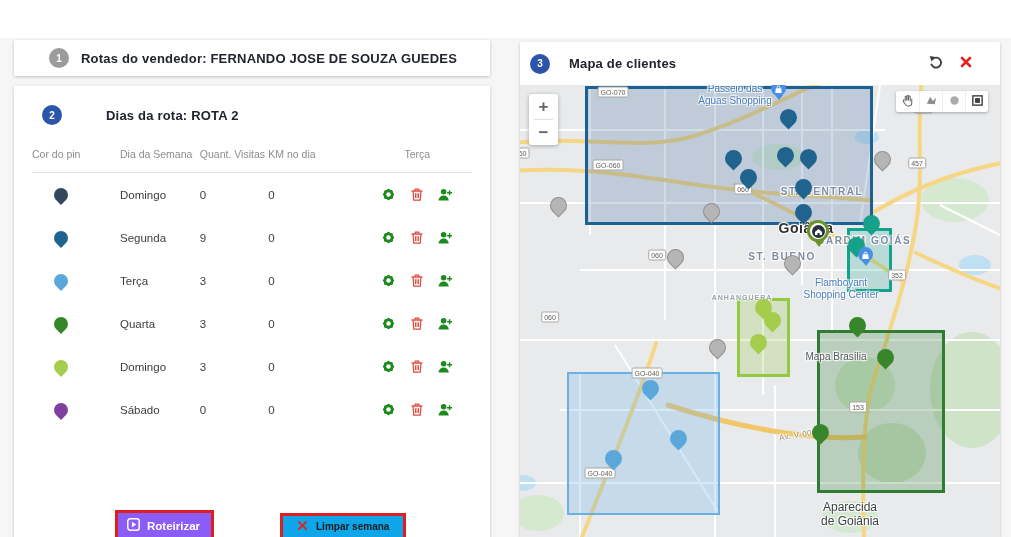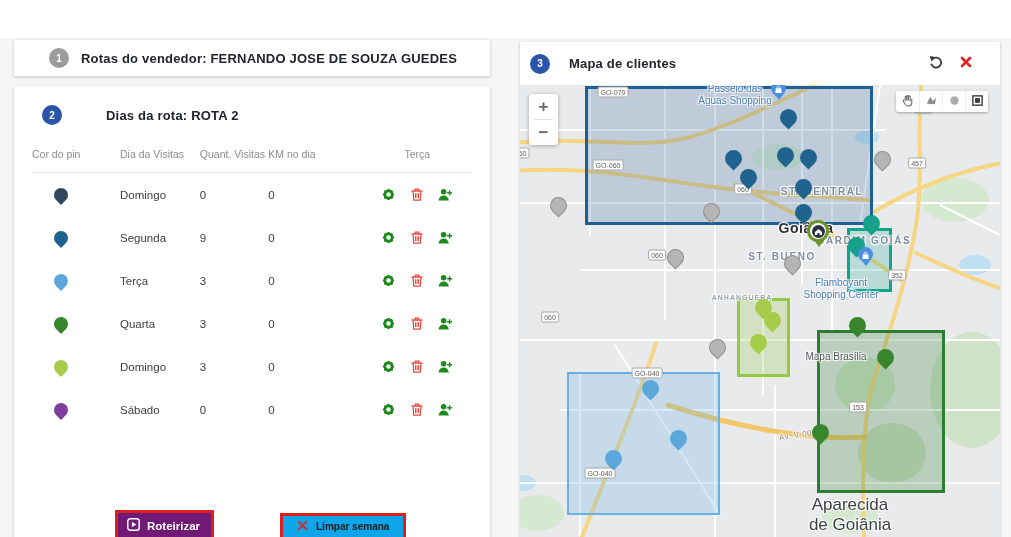--- a/index.html
+++ b/index.html
@@ -35,21 +35,21 @@
   td{height:43px;padding:0}
   tr.row-selected td{background:#d8d8d8}
   .tpin{display:inline-block;width:14px;height:14px;border-radius:50% 50% 50% 0;
     transform:rotate(-45deg);margin-left:22px;margin-top:2px}
   .act-icon{display:inline-flex;margin:0 7px;vertical-align:middle;cursor:pointer}
 
   
   .red-box{position:absolute;border:3px solid #dd1f1f;background:#fff}
   .box-roteirizar{left:101px;top:424px}
   .box-limpar{left:266px;top:427px}
-  .btn-roteirizar{display:flex;align-items:center;gap:7px;background:#701a75;color:#fff;
+  .btn-roteirizar{display:flex;align-items:center;gap:7px;background:#8b5cf6;color:#fff;
     font-weight:bold;font-size:11.5px;border:none;padding:5px 11px 5px 9px;cursor:pointer;font-family:inherit}
   .btn-limpar{display:flex;align-items:center;gap:8px;background:#0ea5e9;border:none;
     font-weight:bold;font-size:10px;color:#1c1c1c;padding:4px 14px;cursor:pointer;font-family:inherit}
 
   
   .map-head{display:flex;align-items:center;height:43px;border-bottom:1px solid #eee}
   .card3 .badge{margin-left:10px}
   .card3 .card-title{margin-left:19px}
   .map-head .spacer{flex:1}
   .head-icon-btn{border:none;background:none;padding:2px;cursor:pointer;display:flex;align-items:center}
@@ -61,21 +61,21 @@
 
   .map-region{position:absolute;box-sizing:border-box;border:3px solid;z-index:1;cursor:pointer}
   .map-label{position:absolute;transform:translate(-50%,-50%);text-align:center;white-space:pre-line;
     line-height:1.15;z-index:2;pointer-events:none;
     text-shadow:1px 1px 1px #fff,-1px -1px 1px #fff,1px -1px 1px #fff,-1px 1px 1px #fff}
   .lbl-poi{color:#4a7dbd;font-size:10px}
   .lbl-district{color:#7e8da0;font-size:10px;letter-spacing:1.6px;font-weight:bold}
   .lbl-district-small{color:#99a3ae;font-size:7px;letter-spacing:1px;font-weight:bold}
   .lbl-city{color:#2e3033;font-size:14px;font-weight:bold;letter-spacing:.5px}
   .lbl-locality{color:#55585c;font-size:10px}
-  .lbl-locality-lg{color:#3f4246;font-size:17px}
+  .lbl-locality-lg{color:#3f4246;font-size:12px}
   .lbl-road-name{color:#9a8a70;font-size:8px;letter-spacing:.5px}
 
   .road-badge{position:absolute;transform:translate(-50%,-50%);background:#fdfdfb;border:1px solid #a7a7a7;
     border-radius:2px;font-size:7px;color:#5f5f5f;padding:0 2px;line-height:9px;z-index:2;pointer-events:none}
 
   .map-pin{position:absolute;width:17px;height:17px;border-radius:50% 50% 50% 0;
     transform:rotate(-45deg);z-index:3;cursor:pointer}
   .map-pin.gray{border:1px solid #8f8f8f;box-sizing:border-box}
 
   .home-marker{position:absolute;z-index:4;width:24px;height:30px}
@@ -120,21 +120,21 @@
     <colgroup>
         <col style="width:86px">
         <col style="width:78px">
         <col style="width:67px">
         <col style="width:92px">
         <col style="width:107px">
       </colgroup>
     <thead>
       <tr>
         <th>Cor do pin</th>
-        <th>Dia da Visitas</th>
+        <th>Dia da Semana</th>
         <th>Quant. Visitas</th>
         <th>KM no dia</th>
         <th class="c">Terça</th>
       </tr>
     </thead>
     <tbody id="route-tbody">
         <tr>
           <td><span class="tpin" style="background: rgb(51, 71, 92);"></span></td>
           <td>Domingo</td>
           <td>0</td>

